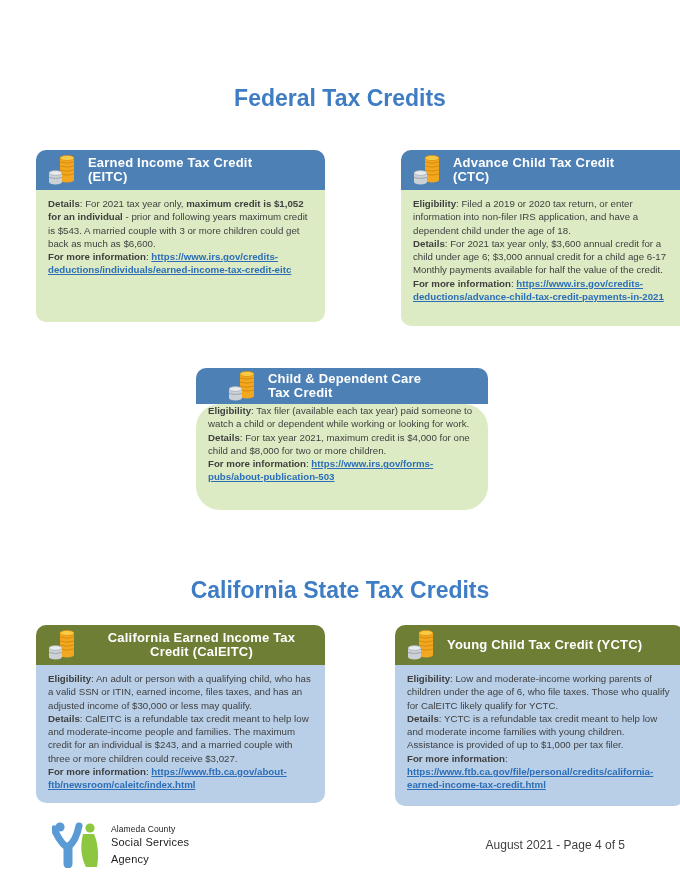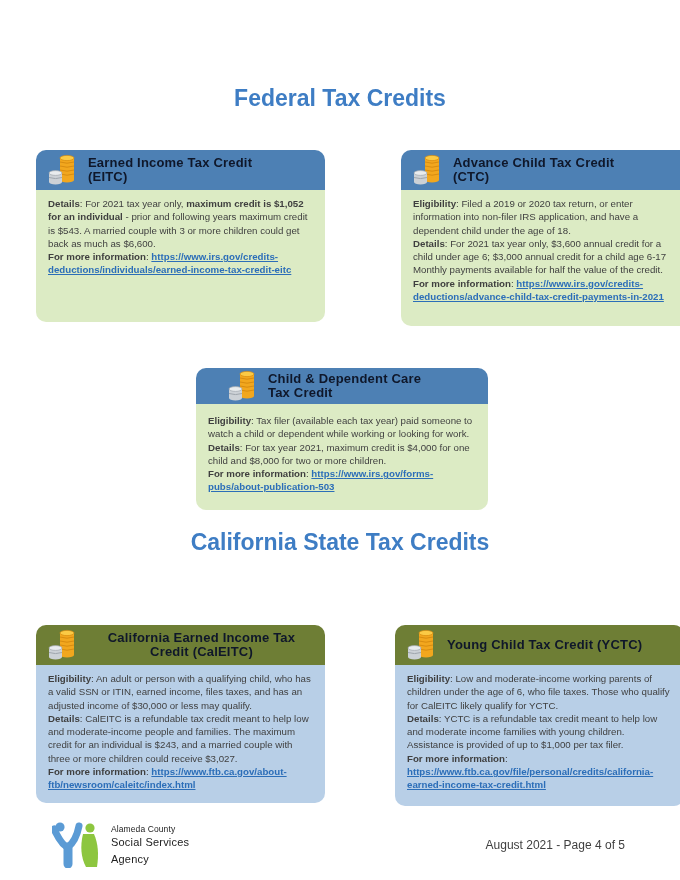--- a/index.html
+++ b/index.html
@@ -8,51 +8,51 @@
     position:relative; width:680px; height:880px; margin:0 auto;
     background:var(--page-bg,#ffffff);
     font-family:"Liberation Sans", sans-serif;
     overflow:hidden;
   }
   .section-title {
     position:absolute; left:0; width:100%; text-align:center;
     font-size:23px; font-weight:bold; color:var(--section-title,#3e7dc4);
   }
   #title-federal { top:85px; }
-  #title-california { top:529px; }
+  #title-california { top:577px; }
 
   .card { position:absolute; border-radius:10px; overflow:hidden; }
   #card-eitc    { left:36px;  top:150px; width:289px; height:172px; }
   #card-ctc     { left:355px; top:150px; width:289px; height:176px;margin-left:46px; }
   #card-cdc     { left:196px; top:368px; width:292px; height:142px; }
   #card-caleitc { left:36px;  top:625px; width:289px; height:178px; }
   #card-yctc    { left:355px; top:625px; width:289px; height:181px;margin-left:40px; }
 
   .card-header {
     height:40px; display:flex; align-items:center;
     padding:0 10px 0 12px;
   }
   #card-cdc .card-header { height:36px;padding-left:32px; }
   .federal .card-header { background:var(--federal-header,#4d80b4); }
   .state   .card-header { background:var(--state-header,#6e7e35); }
   .coins { flex:0 0 auto; margin-right:10px; display:flex; }
   .coins svg { display:block; }
   .card-title {
-    flex:1; color:#0f172a; font-weight:bold;
+    flex:1; color:#ffffff; font-weight:bold;
     font-size:13px; line-height:14.5px; letter-spacing:0.2px;
   }
   .title-center { text-align:center; }
 
   .card-body {
     padding:7px 12px; font-size:9.7px; line-height:13.3px;
     color:var(--body-text,#3f3f3f);
     word-wrap:break-word; overflow:hidden;
     height:calc(100% - 40px);
   }
-  #card-cdc .card-body { height:calc(100% - 36px); padding-top:10px; }
+  #card-cdc .card-body { height:calc(100% - 36px); padding-top:0;border-radius:24px; }
   .federal .card-body { background:var(--federal-body,#dcebc4); }
   .state   .card-body { background:var(--state-body,#b8cfe7); }
   .card-body b { font-weight:bold; }
   a.link { color:var(--link,#2c6eb8); font-weight:bold; text-decoration:underline; cursor:pointer; }
 
   .footer-logo { position:absolute; left:52px; top:820px; display:flex; align-items:flex-start; }
   .logo-text { margin-left:5px; color:#222222; }
   .logo-small { font-size:8.5px; margin-top:4px; letter-spacing:0.1px; }
   .logo-big { font-size:11px; line-height:17px; letter-spacing:0.2px; }
   .page-info {

